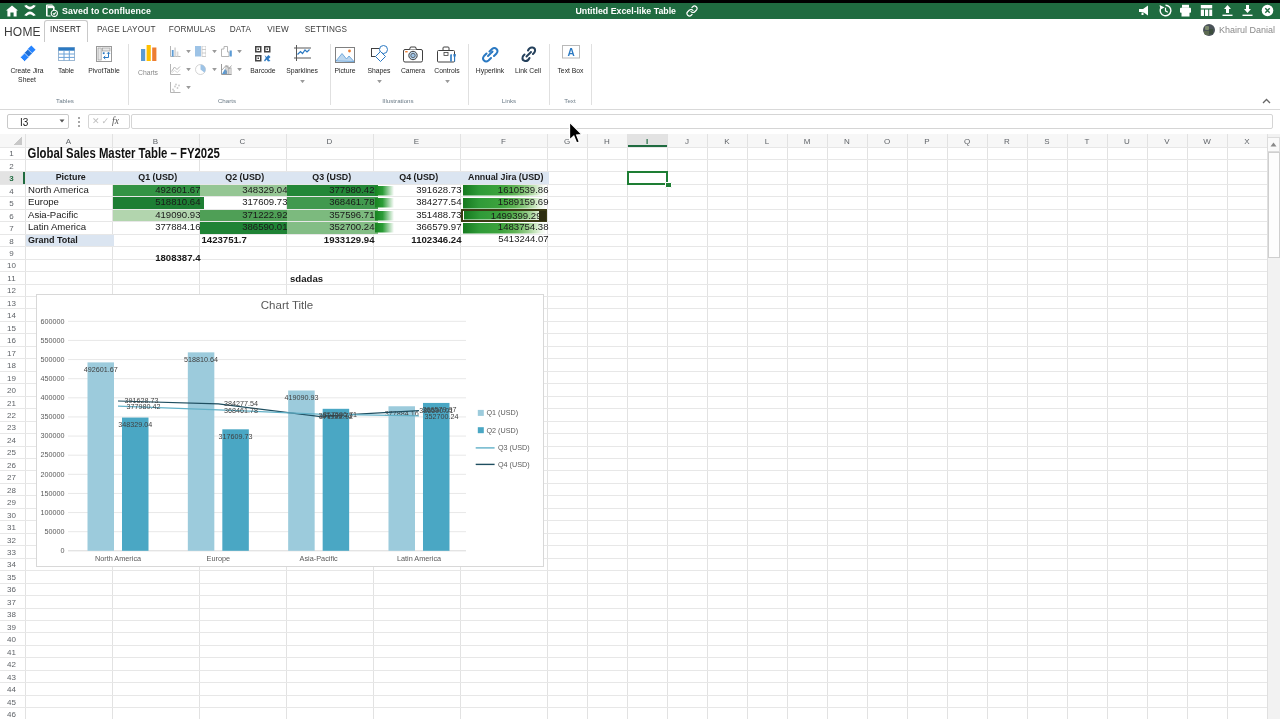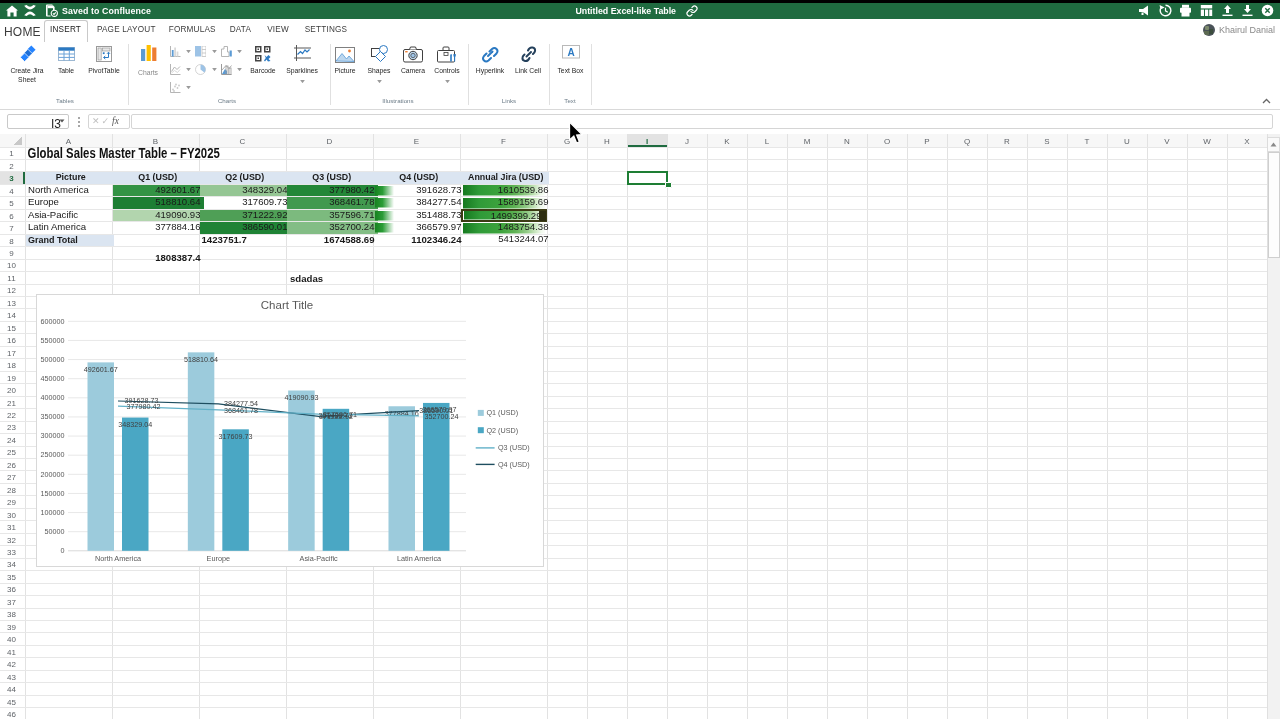--- a/index.html
+++ b/index.html
@@ -264,21 +264,21 @@
     <rect x="0.5" y="0.5" width="17" height="12.5" fill="#fff" stroke="#b9b9b9"></rect>
     <text x="9" y="10.5" font-size="10" font-weight="bold" fill="#2b79c2" text-anchor="middle" font-family="Liberation Sans">A</text>
   </svg>
 <div class="abs" style="left:470.5px;top:66.5px;width:200px;text-align:center;font-size:6.8px;color:#262626">Text Box</div>
 <div class="abs" style="left:510px;top:96.5px;width:120px;text-align:center;font-size:6.2px;color:#6b7b87">Text</div>
 <svg class="abs" style="left:1262px;top:98px" width="9" height="6" viewBox="0 0 9 6">
     <path d="M1 5 L4.5 1.5 L8 5" fill="none" stroke="#666" stroke-width="1.3"></path>
   </svg>
 <div class="abs" style="left:0;top:110px;width:1280px;height:24px;background:#fff"></div>
 <div class="abs" style="left:7px;top:114px;width:60px;height:13px;border:1px solid #c9c9c9;border-radius:2px;background:#fff"></div>
-<div class="abs" style="left:11px;top:116.5px;width:50px;text-align:right;font-size:12px;color:#222">I3</div>
+<div class="abs" style="left:20px;top:116.5px;width:50px;text-align:left;font-size:10px;color:#222">I3</div>
 <svg class="abs" style="left:59px;top:119px" width="6" height="4" viewBox="0 0 6 4">
     <path d="M0.5 0.5 L3 3.5 L5.5 0.5" fill="#555"></path>
   </svg>
 <div class="abs" style="left:78px;top:116.5px;width:2px;height:2px;border-radius:50%;background:#8a8a8a"></div>
 <div class="abs" style="left:78px;top:120.5px;width:2px;height:2px;border-radius:50%;background:#8a8a8a"></div>
 <div class="abs" style="left:78px;top:124.5px;width:2px;height:2px;border-radius:50%;background:#8a8a8a"></div>
 <div class="abs" style="left:88px;top:114px;width:40px;height:13px;border:1px solid #d5d5d5;border-radius:2px;background:#fff"></div>
 <div class="abs" style="left:92px;top:116px;font-size:9px;color:#c0c0c0">✕</div>
 <div class="abs" style="left:101.5px;top:116px;font-size:9px;color:#c0c0c0">✓</div>
 <div class="abs" style="left:112px;top:115.5px;font-size:9.5px;color:#555;font-style:italic;font-family:'Liberation Serif',serif">fx</div>
@@ -462,21 +462,21 @@
 <div style="position:absolute;left:539px;top:211.30px;width:7px;height:9.5px;background:#2d2d10;"></div>
 <div class="cell " style="left:26.00px;top:222.26px;width:85.00px;height:11.46px;">Latin America</div>
 <div class="cell " style="left:112.50px;top:222.26px;width:86.00px;height:11.46px;text-align:right;padding-right:3px;">377884.16</div>
 <div class="cell " style="left:199.50px;top:222.26px;width:86.00px;height:11.46px;text-align:right;padding-right:3px;background:#1f8335;">386590.01</div>
 <div class="cell " style="left:286.50px;top:222.26px;width:86.00px;height:11.46px;text-align:right;padding-right:3px;background:#83bd85;">352700.24</div>
 <div class="cell " style="left:373.50px;top:222.26px;width:86.00px;height:11.46px;text-align:right;padding-right:3px;background-image:linear-gradient(90deg,#16821f 0px,#2b9c37 40%,rgba(45,162,58,0) 100%);background-repeat:no-repeat;background-position:1.5px 1px;background-size:19px 9.5px;">366579.97</div>
 <div class="cell " style="left:460.50px;top:222.26px;width:86.00px;height:11.46px;text-align:right;padding-right:3px;background-image:linear-gradient(90deg,#15791f 0px,#2f9a38 16px,#3da33d 38px,#5fb254 52px,#94cb88 64px,#c8e5bd 72px,#eef7ea 78px,rgba(255,255,255,0) 84px);background-repeat:no-repeat;background-position:2px 0.5px;background-size:82px 10.5px;">1483754.38</div>
 <div class="cell " style="left:26.00px;top:234.72px;width:86.00px;height:11.46px;background:#dbe5f1;font-weight:bold;font-size:9px;">Grand Total</div>
 <div class="cell " style="left:112.50px;top:234.72px;width:86.00px;height:11.46px;text-align:right;padding-right:3px;font-weight:bold;margin-top:18px;">1808387.4</div>
 <div class="cell " style="left:199.50px;top:234.72px;width:86.00px;height:11.46px;text-align:left;padding-right:3px;font-weight:bold;">1423751.7</div>
-<div class="cell " style="left:286.50px;top:234.72px;width:86.00px;height:11.46px;text-align:right;padding-right:3px;font-weight:bold;">1674588.69</div>
+<div class="cell " style="left:286.50px;top:234.72px;width:86.00px;height:11.46px;text-align:right;padding-right:3px;font-weight:bold;">1933129.94</div>
 <div class="cell " style="left:373.50px;top:234.72px;width:86.00px;height:11.46px;text-align:right;padding-right:3px;font-weight:bold;">1102346.24</div>
 <div class="cell " style="left:460.50px;top:233.72px;width:86.00px;height:12.96px;text-align:right;padding-right:2px;font-size:9.5px;">5413244.07</div>
 <div class="cell " style="left:288.00px;top:274px;width:80.00px;height:11.46px;font-weight:bold;">sdadas</div>
 <div style="position:absolute;left:626.5px;top:171.42px;width:41px;height:13.46px;border:2px solid #1e7e34;box-sizing:border-box;"></div>
 <div style="position:absolute;left:665px;top:181.58px;width:4.6px;height:4.6px;background:#1e7e34;border:1px solid #fff;border-radius:1px;"></div>
 <svg width="508" height="273" viewBox="0 0 508 273" style="position:absolute;left:36px;top:293.5px" font-family="Liberation Sans, sans-serif">
     <rect x="0.5" y="0.5" width="507" height="272" fill="#ffffff" stroke="#d8d8d8"></rect>
     <text x="251.0" y="15" font-size="11.5" fill="#595959" text-anchor="middle">Chart Title</text>
     <line x1="32" y1="256.80" x2="430" y2="256.80" stroke="#d9d9d9" stroke-width="1"></line>
     <text x="28.6" y="259.10" font-size="7.2" fill="#595959" text-anchor="end">0</text>

